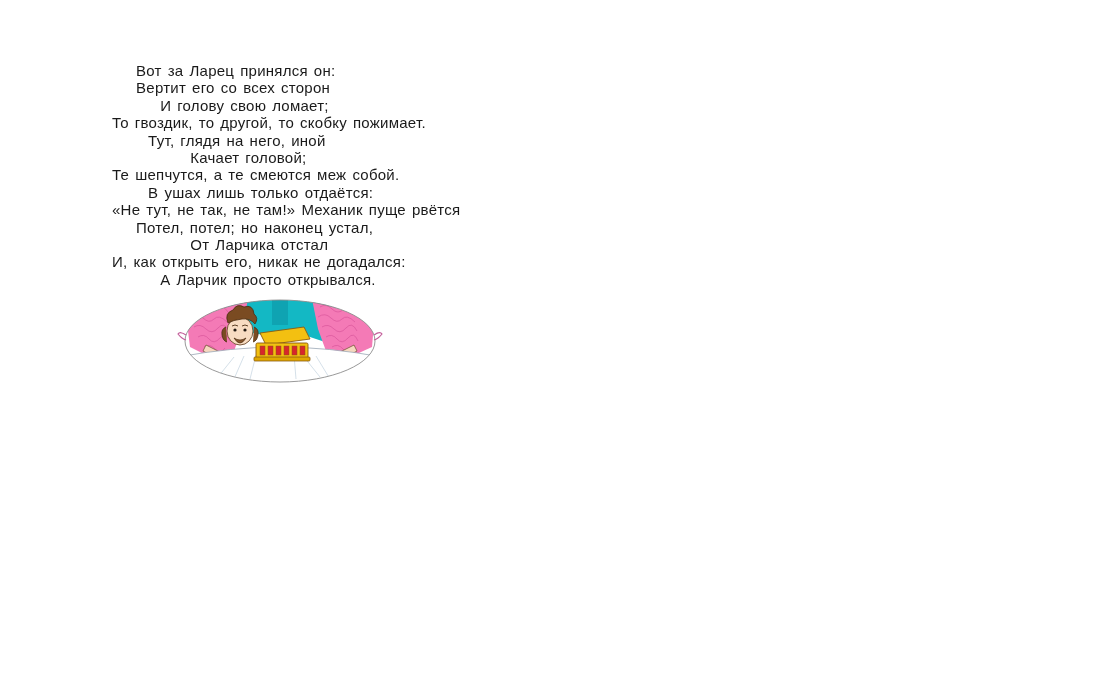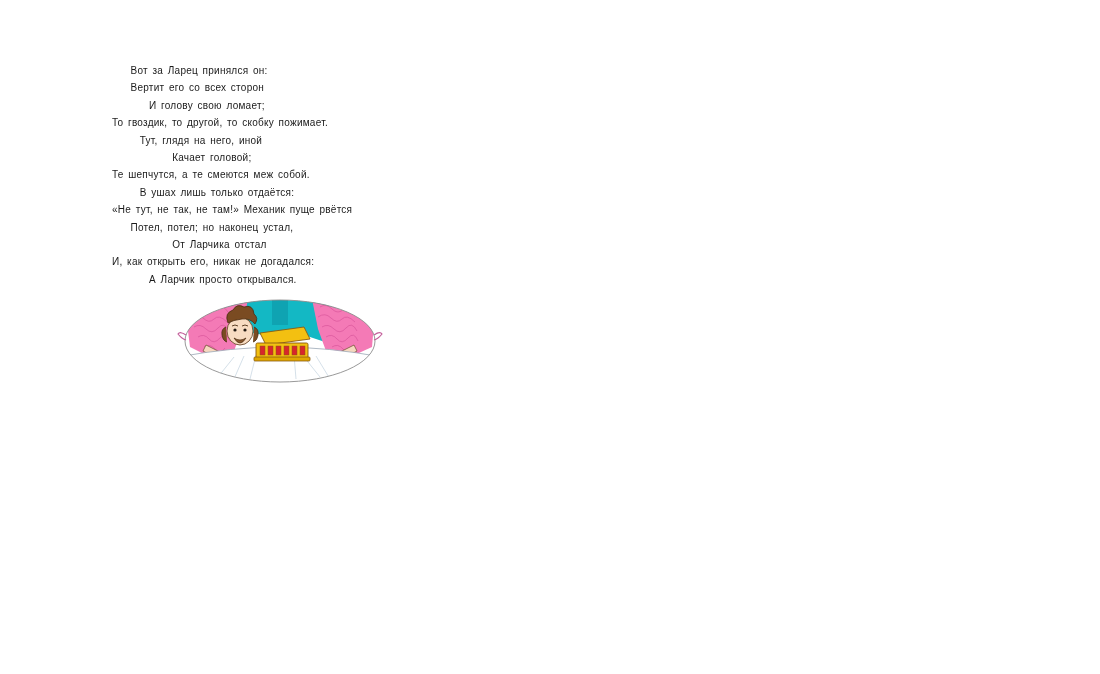--- a/index.html
+++ b/index.html
@@ -17,21 +17,21 @@
   }
 
   .page { position: absolute; top: 0; height: 674px; }
   #page-left  { left: 0;   width: 550px; }
   #page-right { left: 550px; width: 550px; }
 
   
   .verse {
     position: absolute;
     font-family: "Liberation Sans", sans-serif;
-    font-size: 10px;
+    font-size: 15px;
     line-height: 17.4px;
     color: #1a1a1a;
     white-space: pre;
     letter-spacing: 0.25px;
     word-spacing: 1.6px;
   }
   .verse .ln { display: block; white-space: pre; }
 
   #verse-left  { left: 112px; top: 62px; }
 

